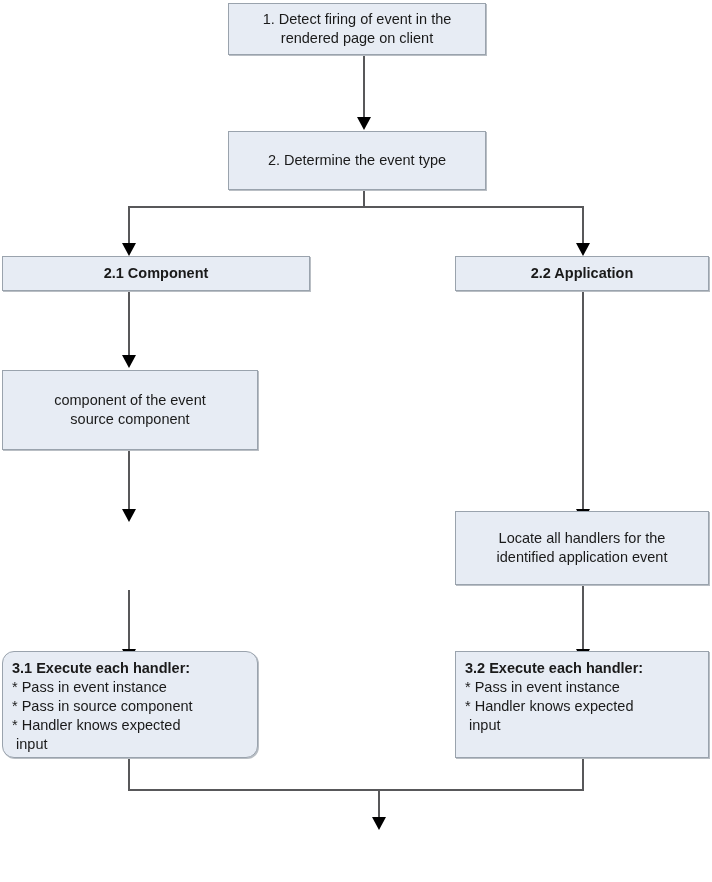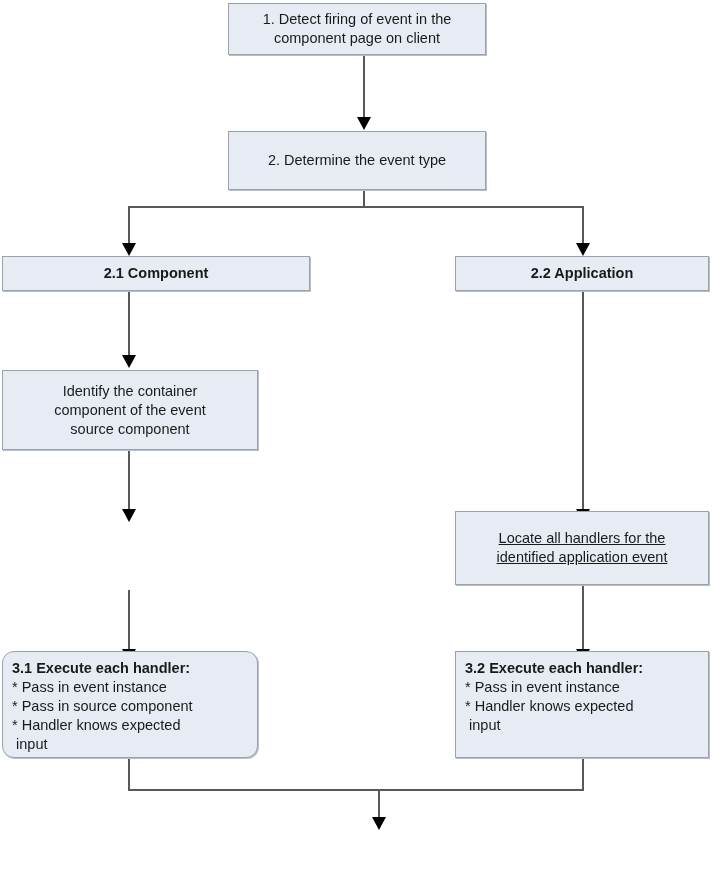--- a/index.html
+++ b/index.html
@@ -106,43 +106,42 @@
   <div class="arrowhead" style="left:576px; top:649px;"></div>
 
   <div class="vline" style="left:128px; top:758px; height:33px;"></div>
   <div class="vline" style="left:582px; top:758px; height:33px;"></div>
   <div class="hline" style="left:128px; top:789px; width:456px;"></div>
   <div class="vline" style="left:378px; top:789px; height:32px;"></div>
   <div class="arrowhead" style="left:372px; top:817px;"></div>
 
   <div class="node" style="left:228px; top:3px; width:258px; height:52px;">
     <span class="line">1. Detect firing of event in the</span>
-    <span class="line">component page on client</span>
+    <span class="line">rendered page on client</span>
   </div>
 
   <div class="node" style="left:228px; top:131px; width:258px; height:59px;">
     <span class="line">2. Determine the event type</span>
   </div>
 
   <div class="node bold" style="left:2px; top:256px; width:308px; height:35px;">
     <span class="line">2.1 Component</span>
   </div>
 
   <div class="node bold" style="left:455px; top:256px; width:254px; height:35px;">
     <span class="line">2.2 Application</span>
   </div>
 
   <div class="node" style="left:2px; top:370px; width:256px; height:80px;">
-    <span class="line">Identify the container</span>
     <span class="line">component of the event</span>
     <span class="line">source component</span>
   </div>
 
 
-  <div class="node" style="left:455px; top:511px; width:254px; height:74px;text-decoration:underline;">
+  <div class="node" style="left:455px; top:511px; width:254px; height:74px;">
     <span class="line">Locate all handlers for the</span>
     <span class="line">identified application event</span>
   </div>
 
   <div class="node handler" style="left:2px; top:651px; width:256px; height:107px;border-radius:12px;">
     <span class="title">3.1 Execute each handler:</span>
     <span class="bullet">* Pass in event instance</span>
     <span class="bullet">* Pass in source component</span>
     <span class="bullet">* Handler knows expected</span>
     <span class="bullet"> input</span>

